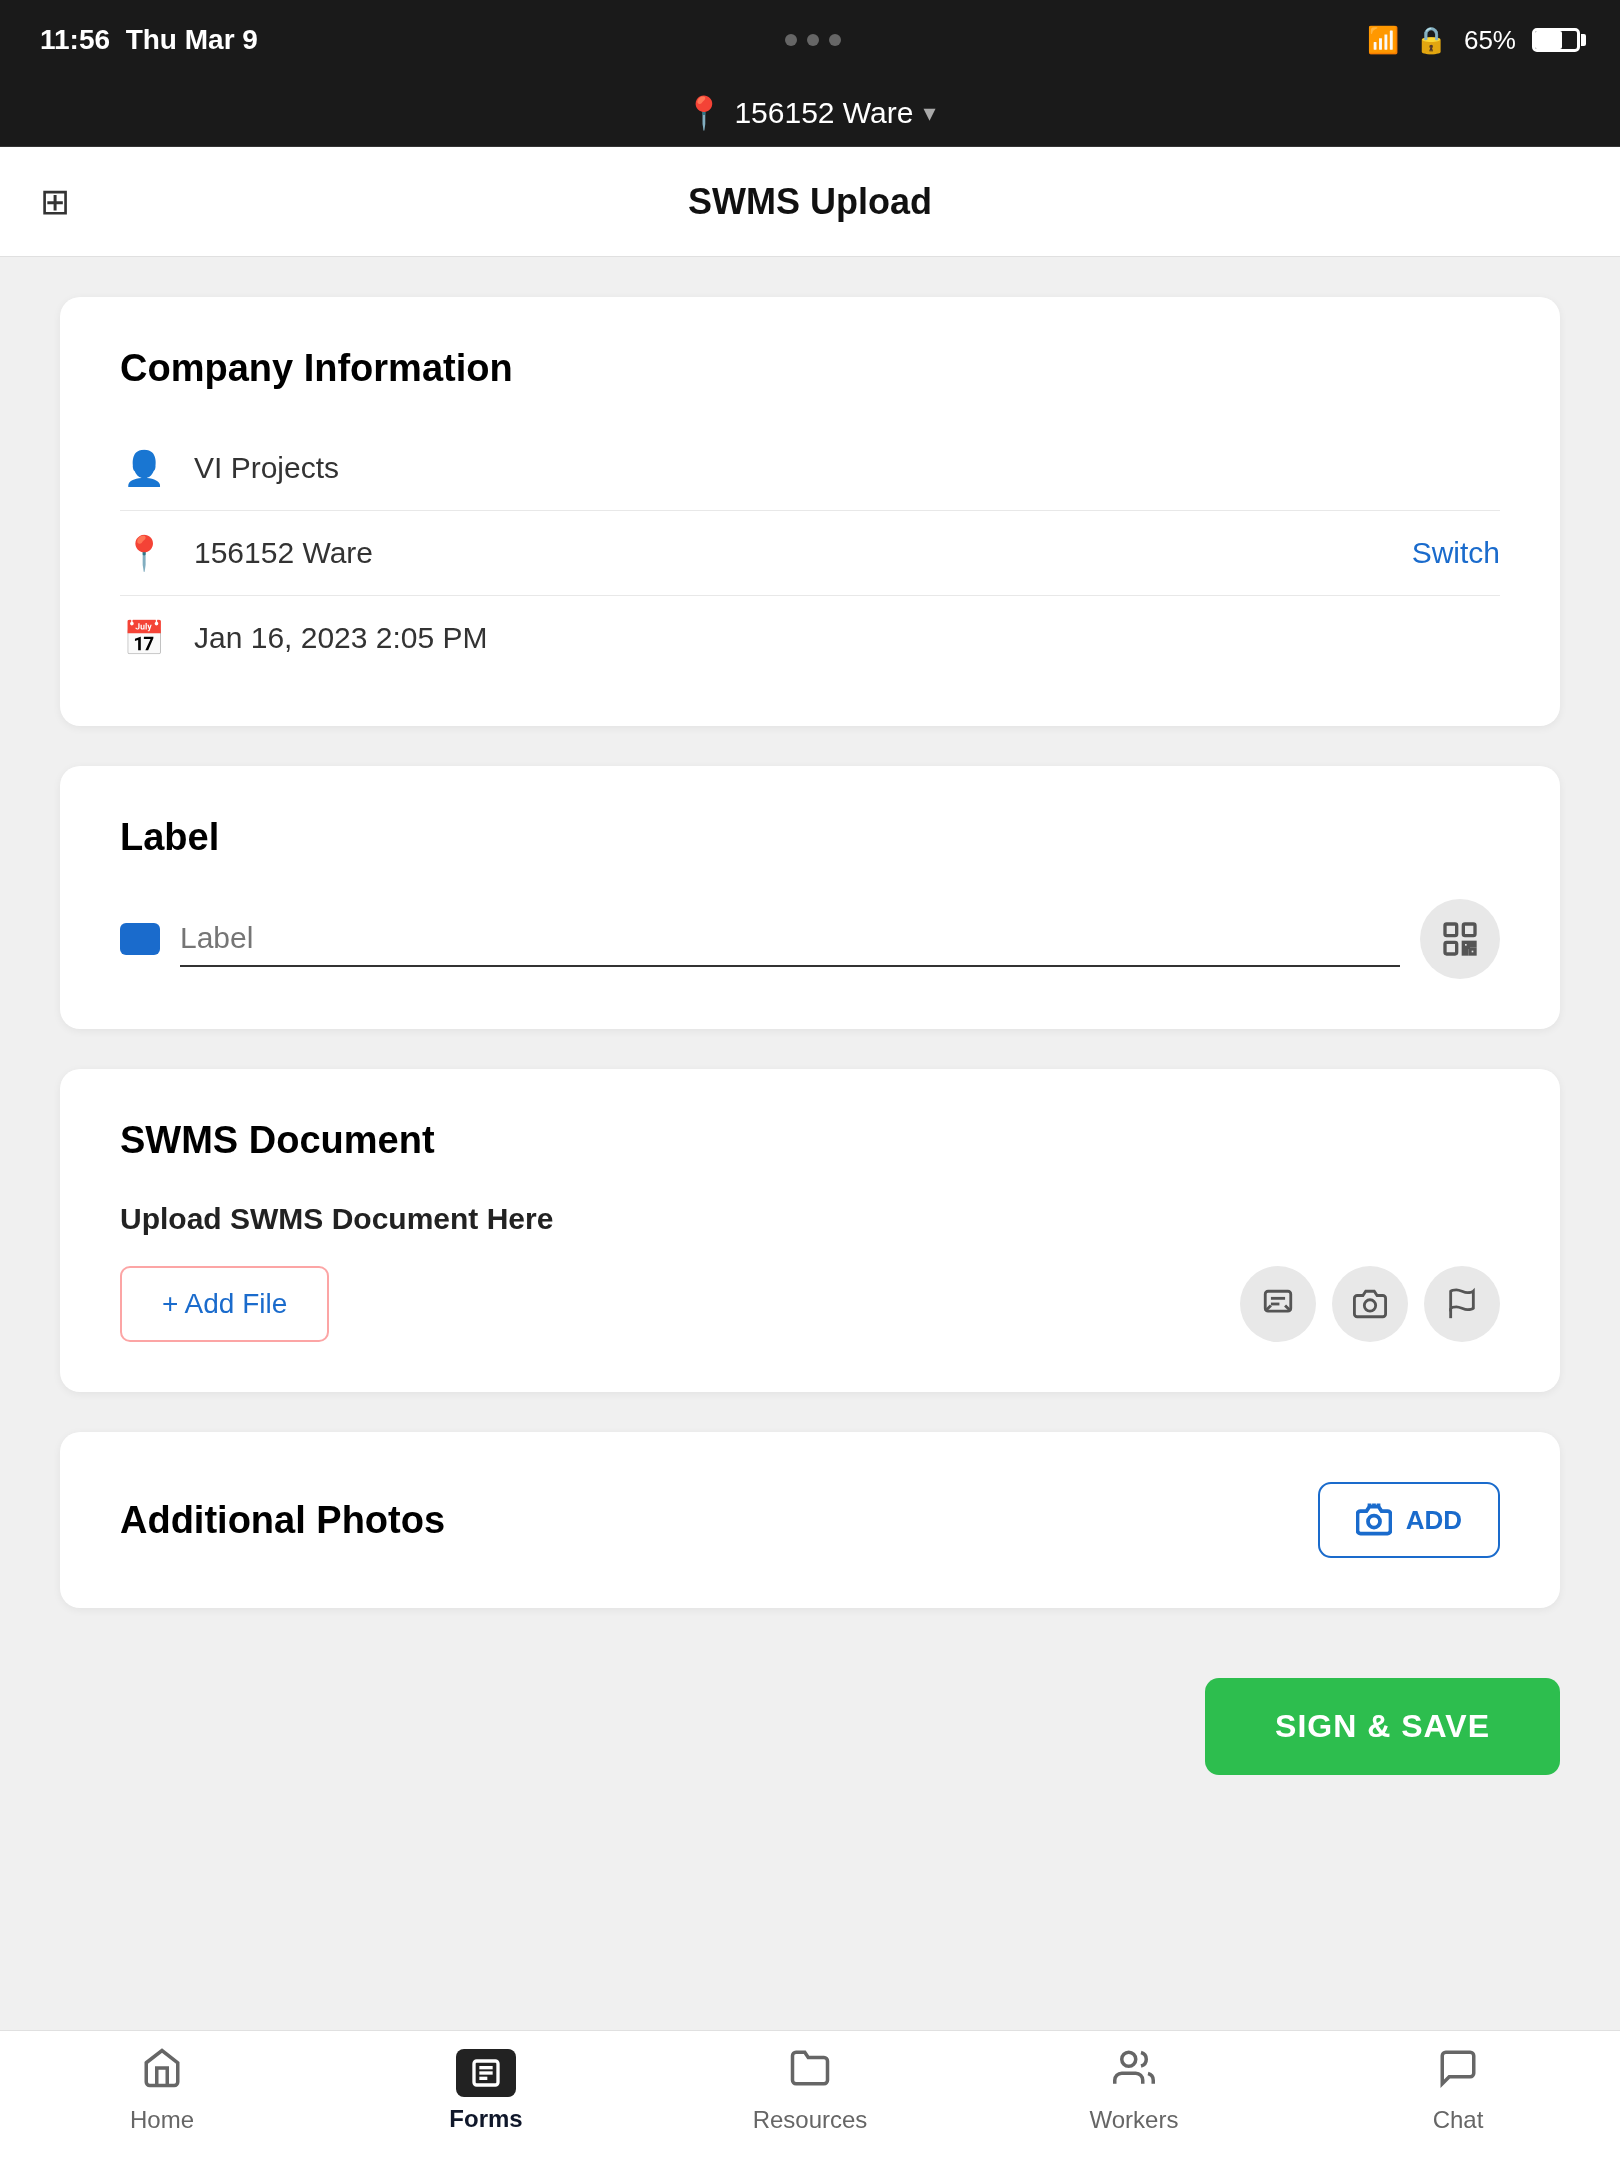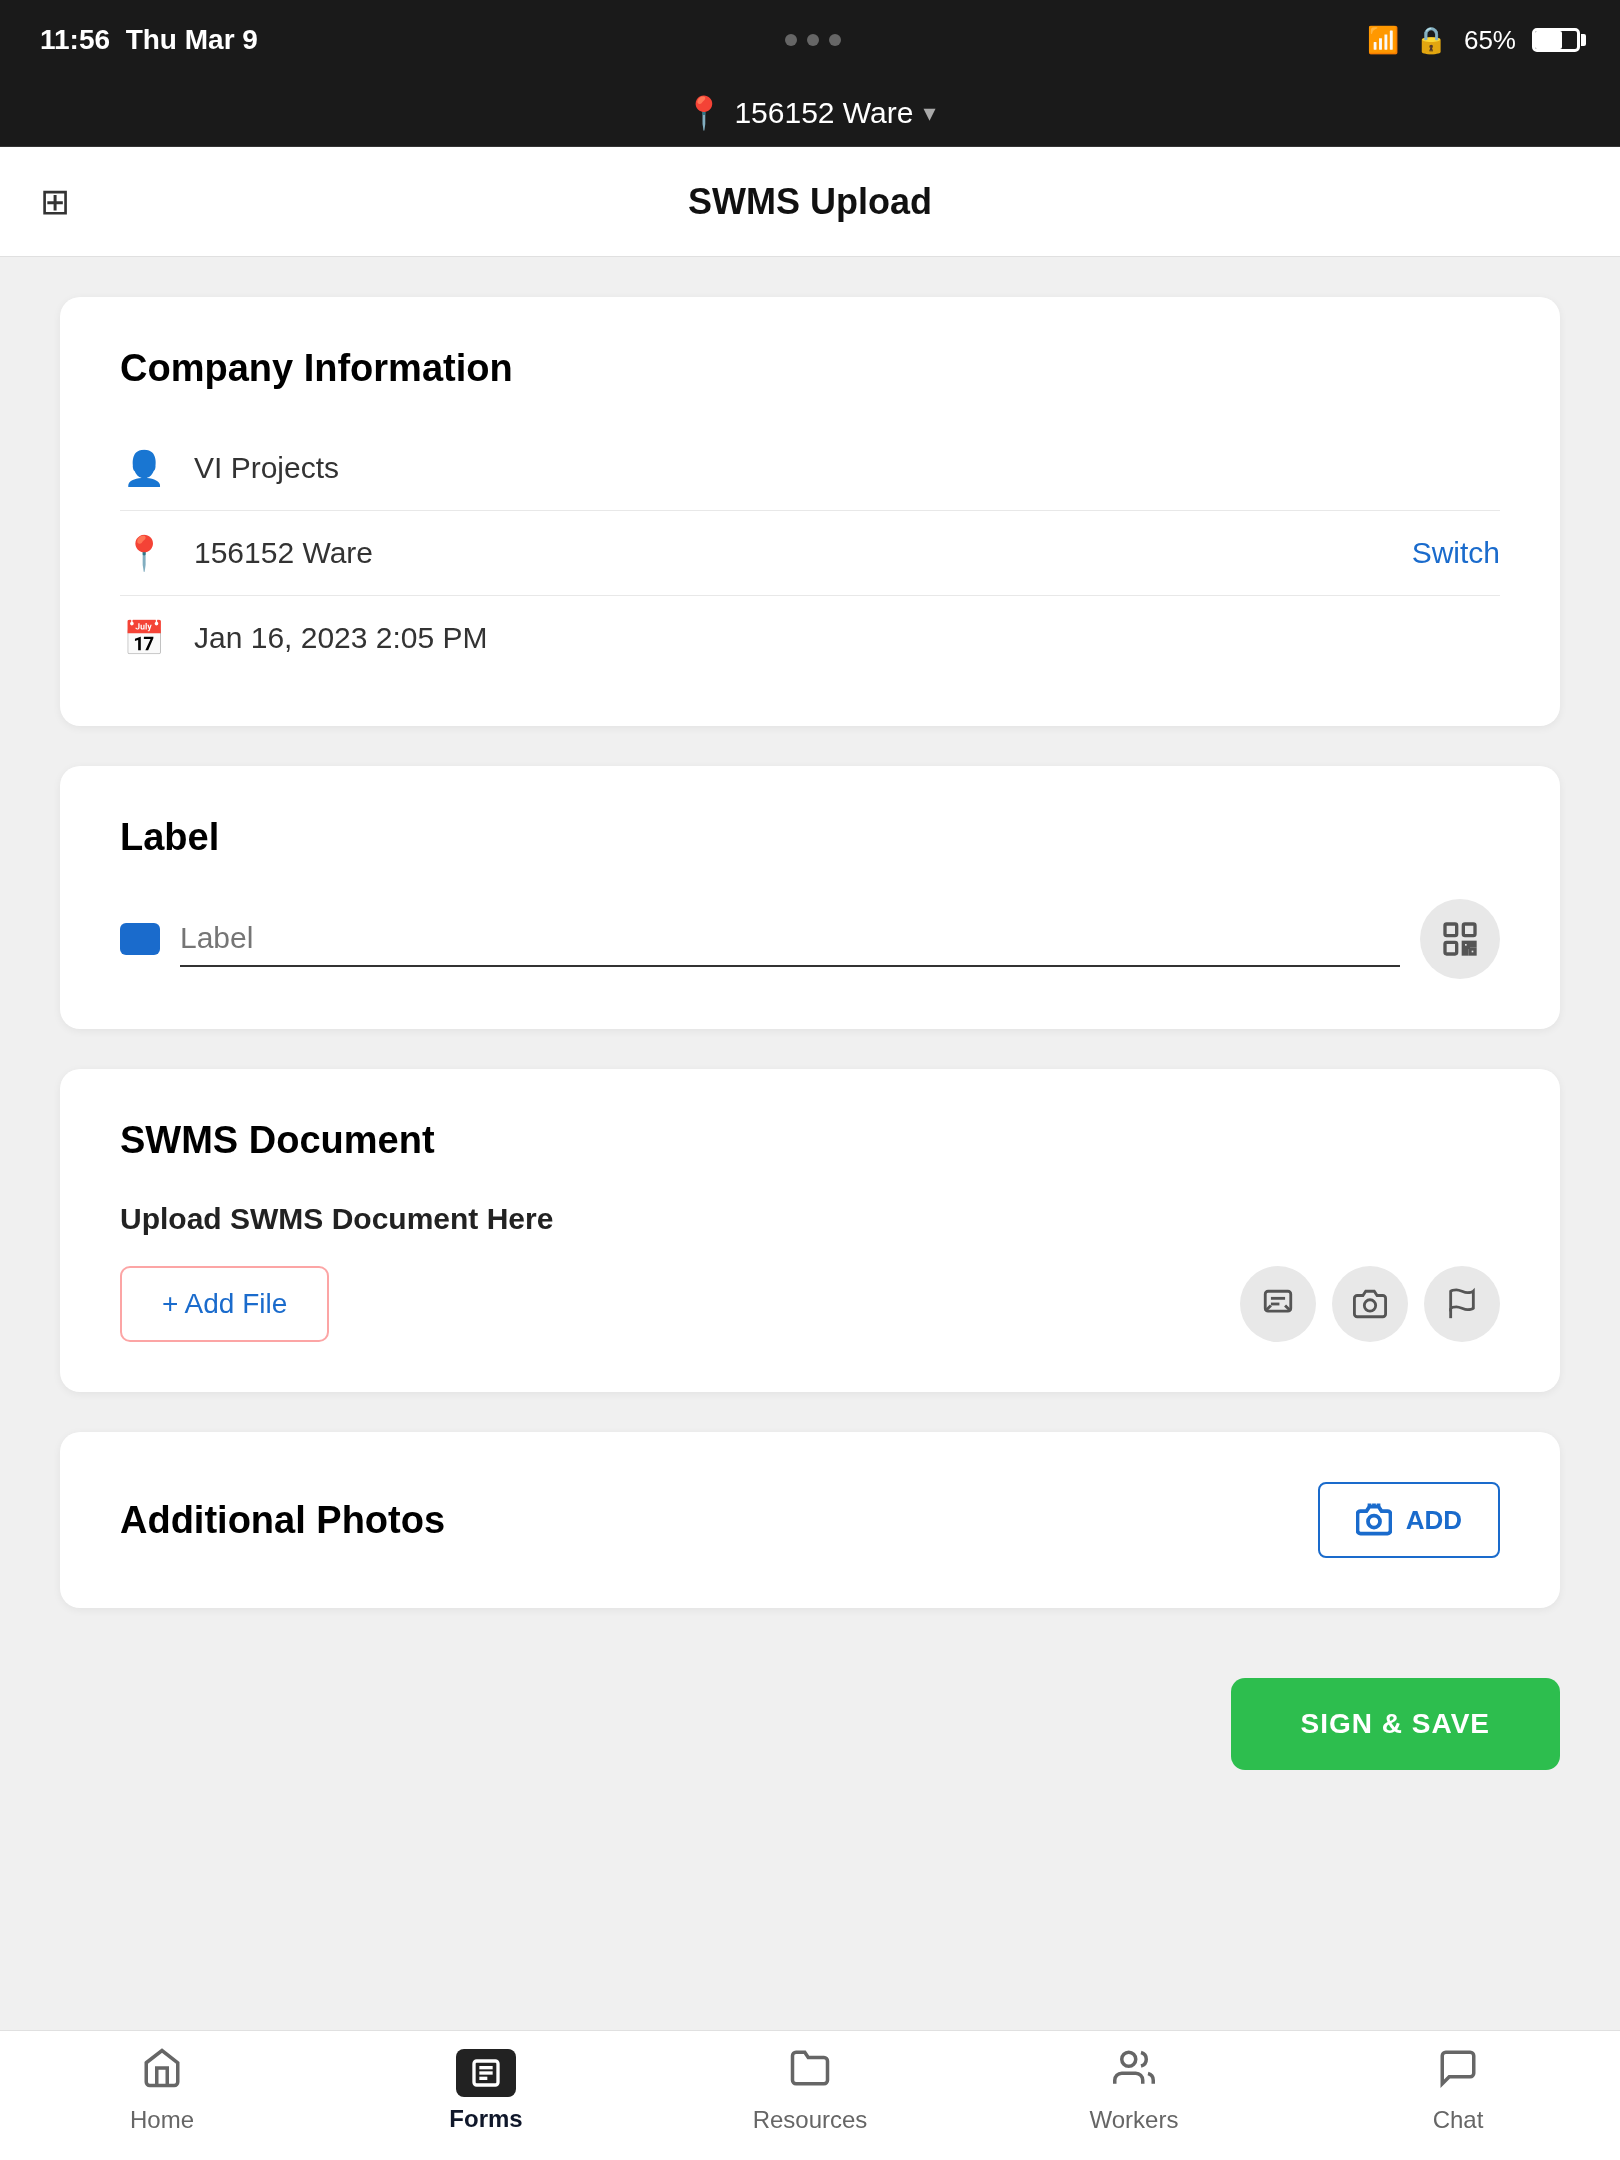--- a/index.html
+++ b/index.html
@@ -222,21 +222,21 @@
     .photos-card {
       display: flex;
       align-items: center;
       justify-content: space-between;
       gap: 48px;
     }
     .add-photo-btn {
       border: 2px solid #1a6bcc;
       color: #1a6bcc;
       background: white;
-      border-radius: 8px;
+      border-radius: 13px;
       padding: 18px 36px;
       font-size: 26px;
       font-weight: 600;
       cursor: pointer;
       display: flex;
       align-items: center;
       gap: 14px;
     }
 
     
@@ -245,21 +245,21 @@
       padding: 30px 60px 50px;
       display: flex;
       justify-content: flex-end;
     }
     .sign-save-btn {
       background: #2dbe4e;
       color: white;
       border: none;
       border-radius: 14px;
       padding: 30px 70px;
-      font-size: 28px;
+      font-size: 32px;
       font-weight: 700;
       cursor: pointer;
       letter-spacing: 1px;
     }
 
     
     .bottom-nav {
       background: white;
       border-top: 1px solid #e0e0e0;
       display: flex;

